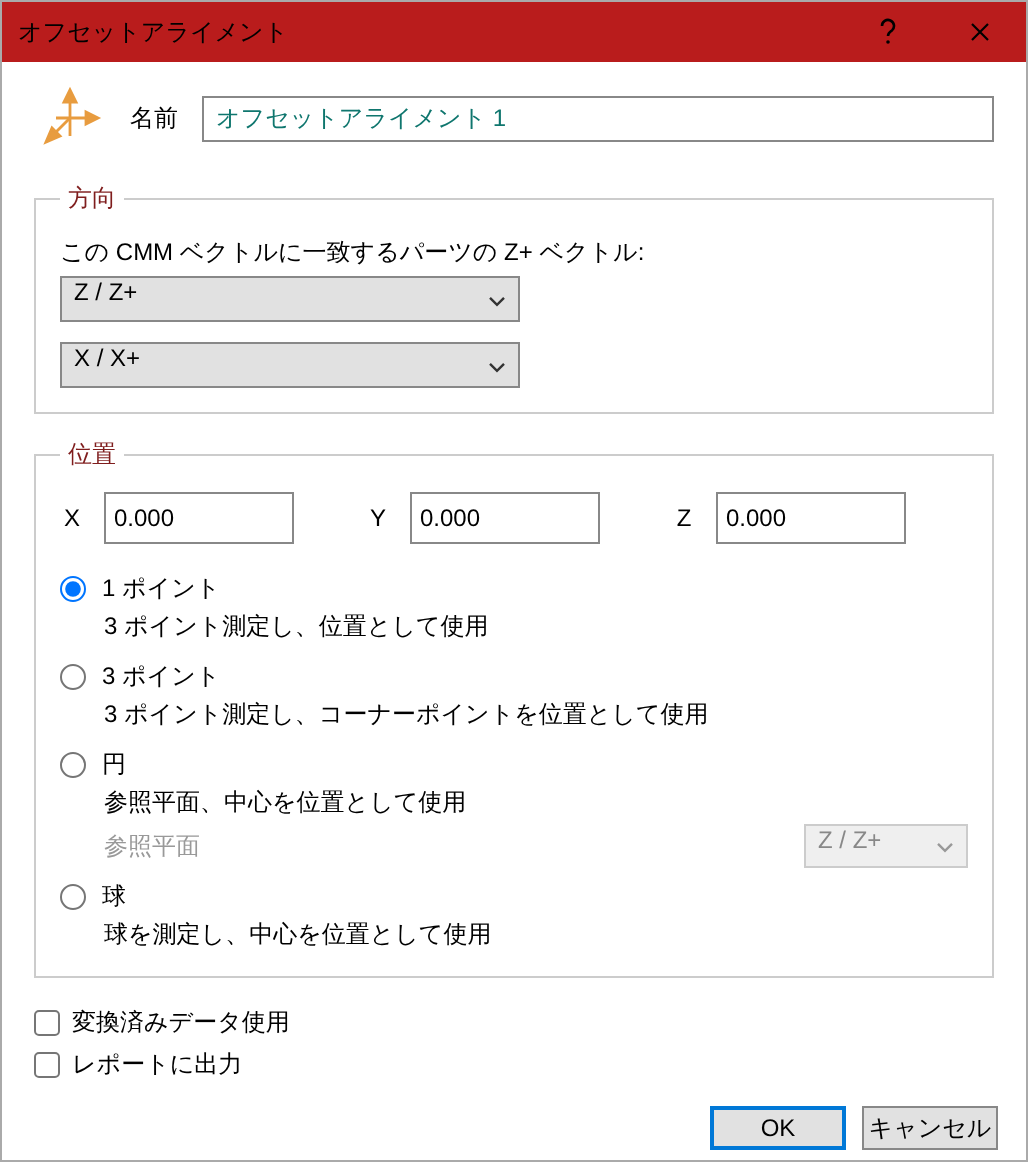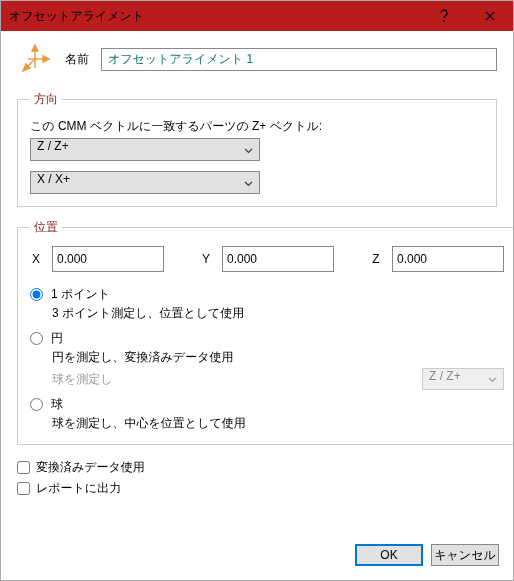--- a/index.html
+++ b/index.html
@@ -13,21 +13,21 @@
   .axes-icon { width: 36px; height: 36px; display: flex; align-items: center; justify-content: center; color: #e89c3f; }
   .name-input { flex: 1; height: 23px; border: 1px solid #888; padding: 0 6px; color: #0f766e; }
   fieldset { border: 1px solid #ccc; margin: 0 0 12px 0; padding: 10px 12px 12px 12px; }
   fieldset legend { padding: 0 4px; color: #7f1d1d; }
   .fld-label { margin-bottom: 3px; }
   .combo { position: relative; width: 230px; height: 23px; border: 1px solid #888; background: #e1e1e1; display: flex; padding: 0 34px 0 6px; margin-bottom: 10px; }
   .combo.last { margin-bottom: 0; }
   .combo .chev { position: absolute; right: 6px; top: 50%; transform: translateY(-35%); pointer-events: none; }
   .xyz-row { display: flex; align-items: center; gap: 10px; margin-bottom: 14px; }
   .xyz-row label { width: 12px; text-align: center; }
-  .xyz-row input { width: 112px; height: 23px; border: 1px solid #888; padding: 12px 4px; }
+  .xyz-row input { width: 95px; height: 23px; border: 1px solid #888; padding: 12px 4px; }
   .xyz-row .gap { flex: 0 0 16px; }
   .opt { margin-bottom: 6px; }
   .opt-row { display: flex; gap: 6px; }
   .opt-row input[type=radio] { margin: 0 2px 0 0; }
   .opt-desc { margin: 2px 0 8px 22px; }
   .ref-row { display: flex; align-items: center; gap: 20px; margin: 2px 0 6px 22px; }
   .ref-row .ref-label { color: #999; }
   .combo.small { width: 82px; height: 22px; background: #efefef; border: 1px solid #ccc; color: #888; margin: 0; }
   .chk-row { display: flex; align-items: center; gap: 6px; margin: 2px 0; }
   .chk-row input { margin: 0; }
@@ -113,29 +113,36 @@
     </div>
 
     <div class="opt">
       <label class="opt-row">
         <input type="radio" name="posopt" checked="" style="">
         <span>1 ポイント</span>
       </label>
       <div class="opt-desc">3 ポイント測定し、位置として使用</div>
     </div>
 
+    <div class="opt">
+      <label class="opt-row">
+        <input type="radio" name="posopt" style="">
+        <span>3 ポイント</span>
+      </label>
+      <div class="opt-desc">3 ポイント測定し、コーナーポイントを位置として使用</div>
+    </div>
 
     <div class="opt">
       <label class="opt-row">
         <input type="radio" name="posopt" style="">
         <span>円</span>
       </label>
-      <div class="opt-desc" style="margin-bottom:2px">円を測定し、変換済みデータ使用</div>
+      <div class="opt-desc" style="margin-bottom:2px">参照平面、中心を位置として使用</div>
       <div class="ref-row">
-        <span class="ref-label">球を測定し</span>
+        <span class="ref-label">参照平面</span>
         <span style="flex:1"></span>
         <div class="combo small">
           <span>Z / Z+</span>
           <span class="chev">
               <svg width="9" height="6" viewBox="0 0 9 6">
                 <path d="M1 1 L4.5 4.5 L8 1" fill="none" stroke="#999" stroke-width="1.2"></path>
               </svg>
             </span>
         </div>
       </div>

